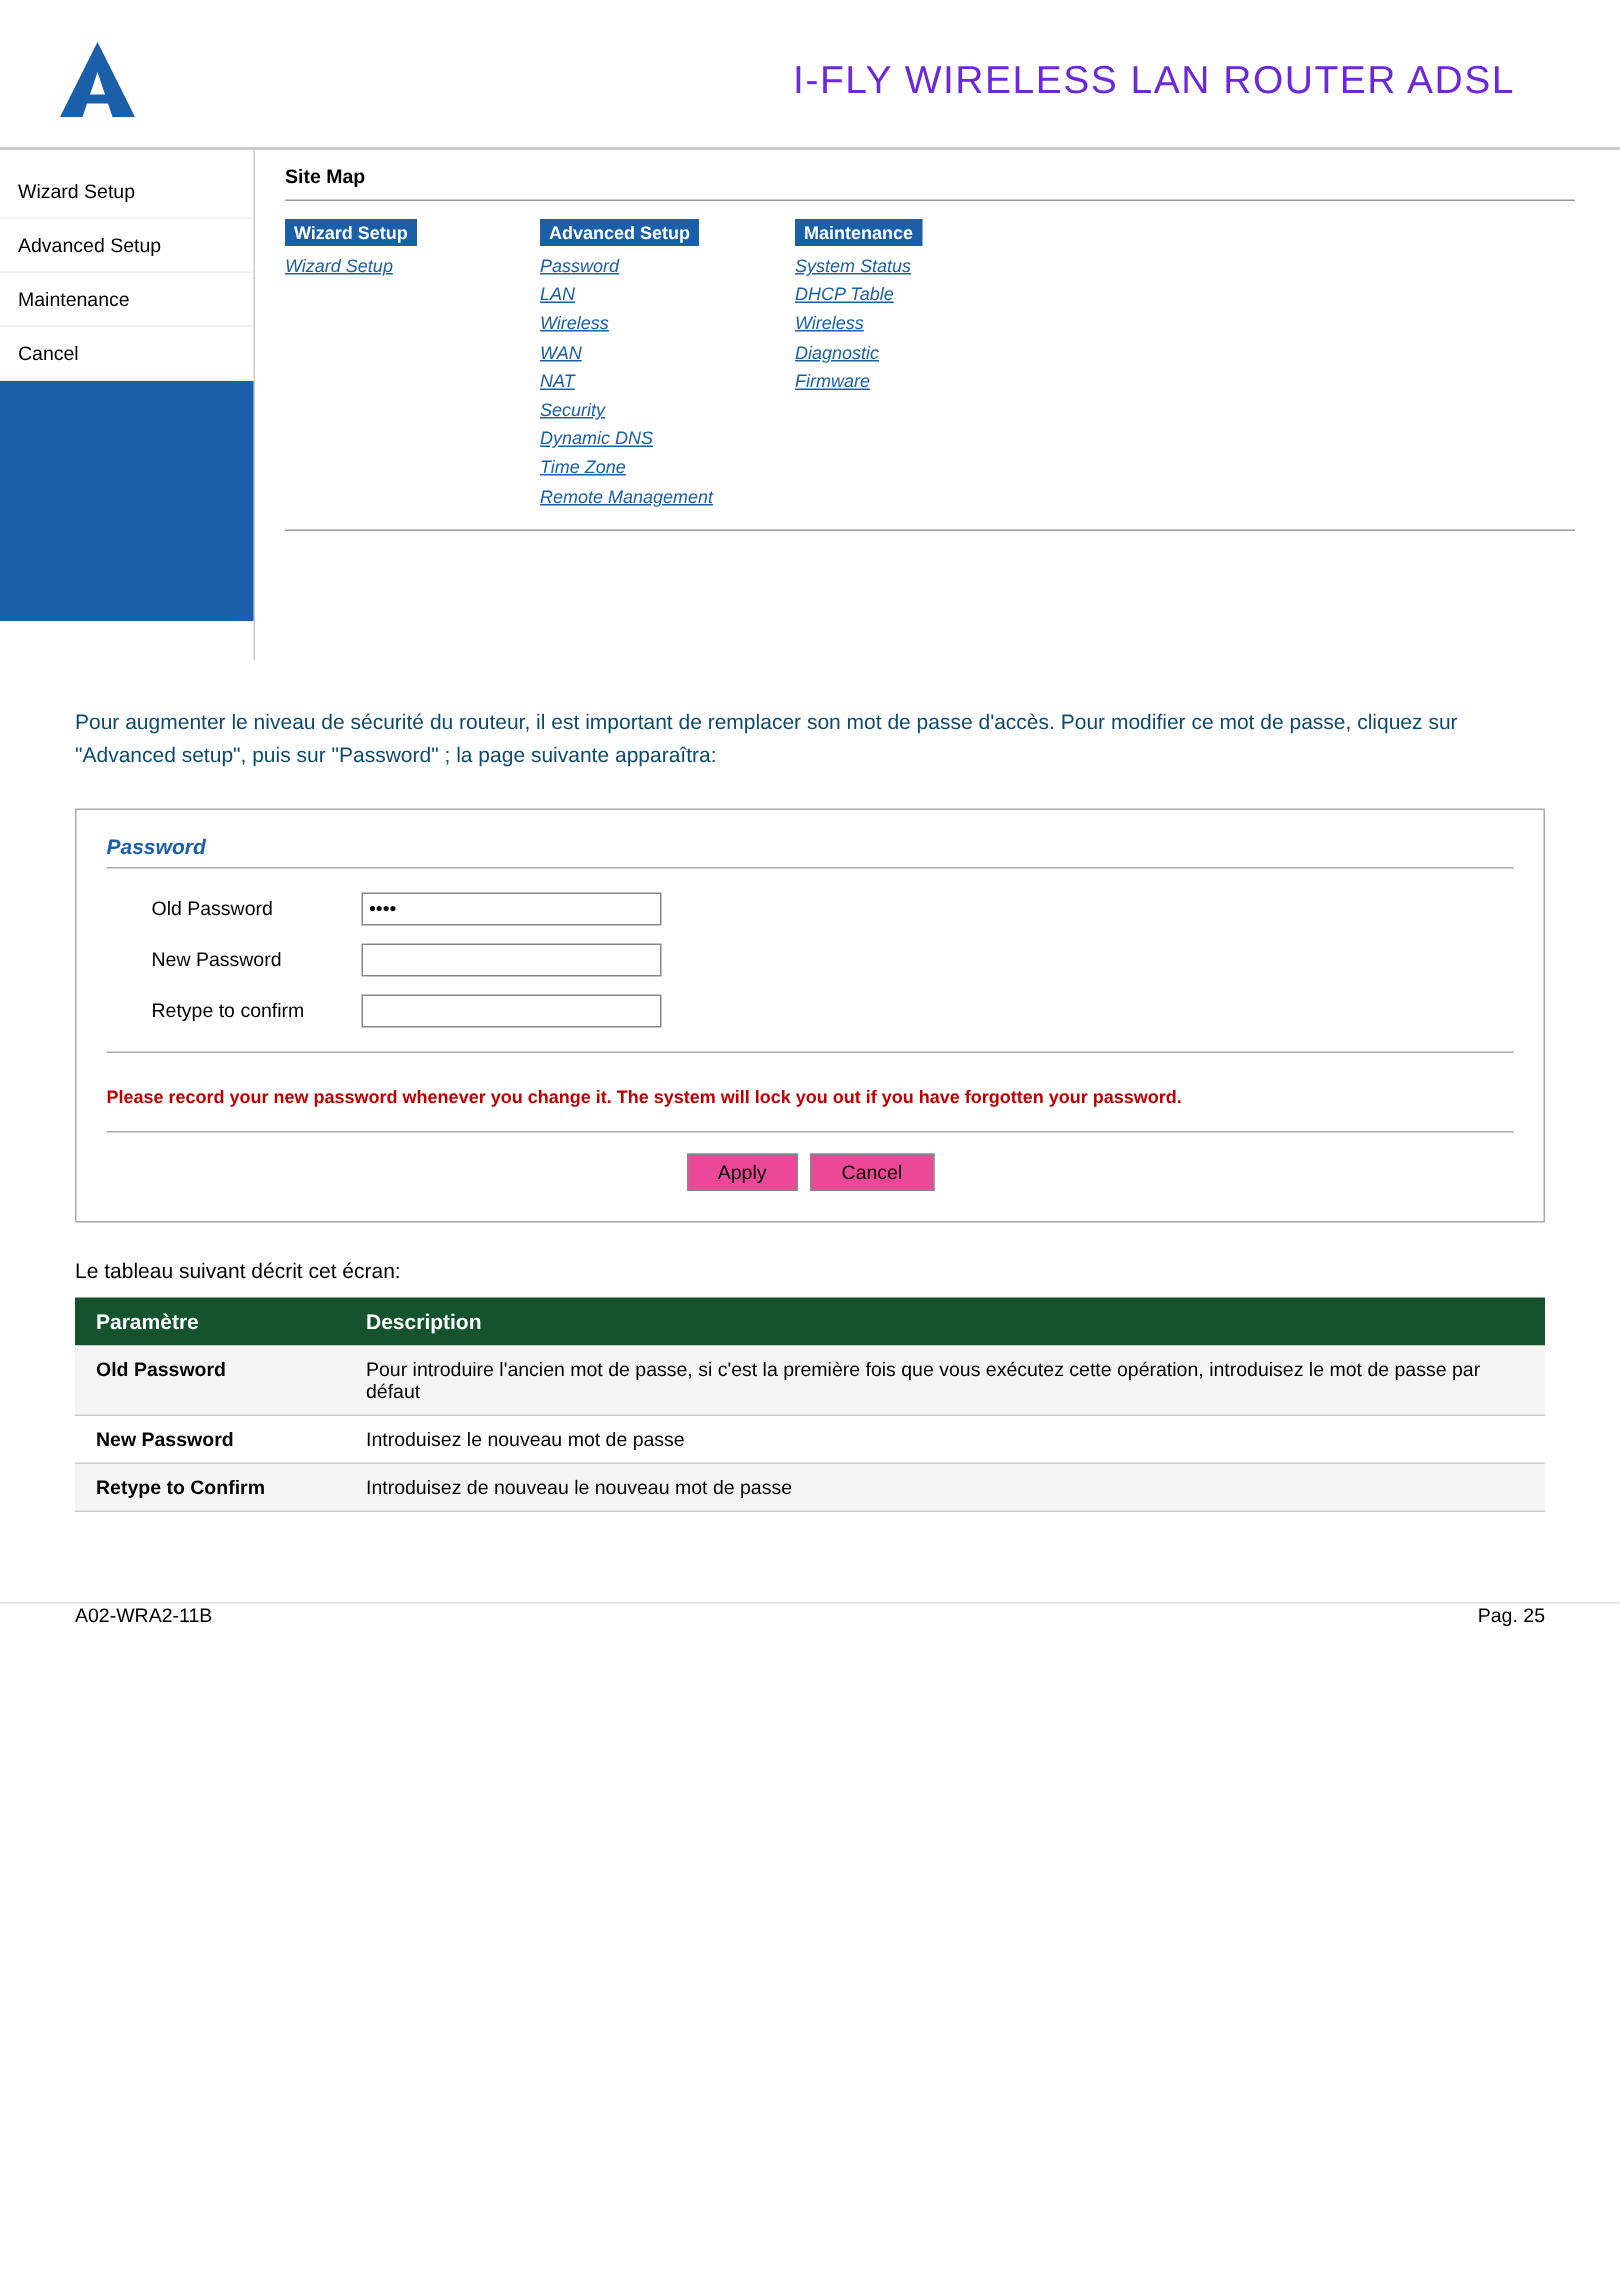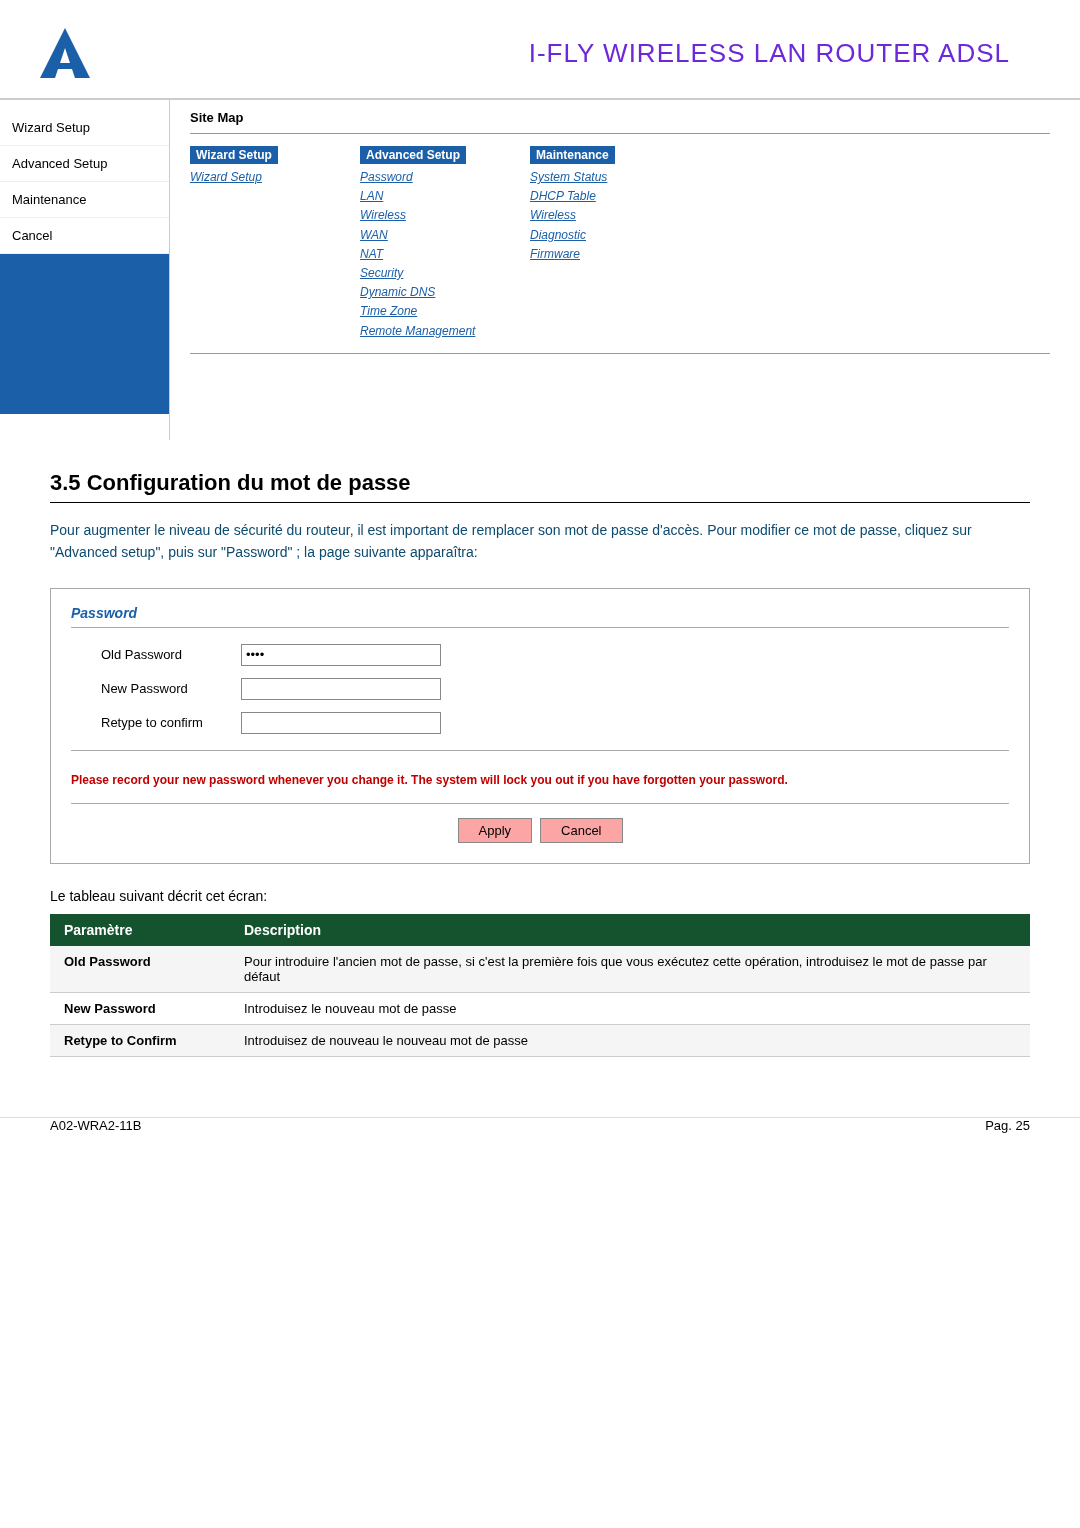--- a/index.html
+++ b/index.html
@@ -173,21 +173,21 @@
       justify-content: center;
       gap: 8px;
       border-top: 1px solid #aaa;
       padding-top: 14px;
       margin-top: 10px;
     }
     .form-btn {
       padding: 4px 20px;
       font-size: 13px;
       border: 1px solid #888;
-      background: #fca5a5;
+      background: #ec4899;
       cursor: pointer;
     }
 
     
     .table-intro {
       font-size: 14px;
       margin-bottom: 10px;
     }
     .params-table {
       width: 100%;
@@ -282,21 +282,20 @@
         <a class="site-map-col-link">Wireless</a>
         <a class="site-map-col-link">Diagnostic</a>
         <a class="site-map-col-link">Firmware</a>
       </div>
     </div>
     <hr class="site-map-divider-bottom">
   </div>
 </div>
 
 <div class="content-area">
-  <div class="section-title">3.5 Configuration du mot de passe</div>
   <p class="intro-text">Pour augmenter le niveau de sécurité du routeur, il est important de remplacer son mot de passe d'accès. Pour modifier ce mot de passe, cliquez sur "Advanced setup", puis sur "Password" ; la page suivante apparaîtra:</p>
 
   <div class="password-box">
     <div class="password-box-title">Password</div>
     <div class="form-fields">
 
       <div class="form-row">
         <label class="form-label">Old Password</label>
         <input class="form-input" type="password" value="****" style="">
       </div>

